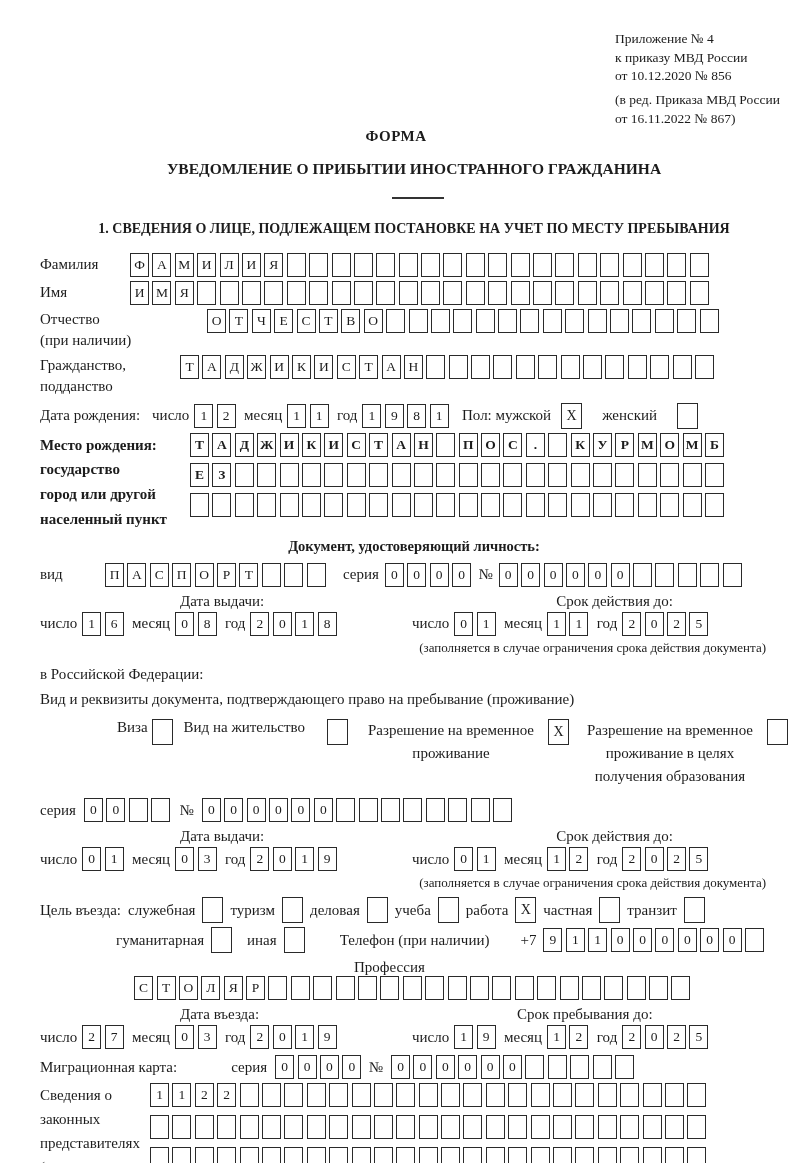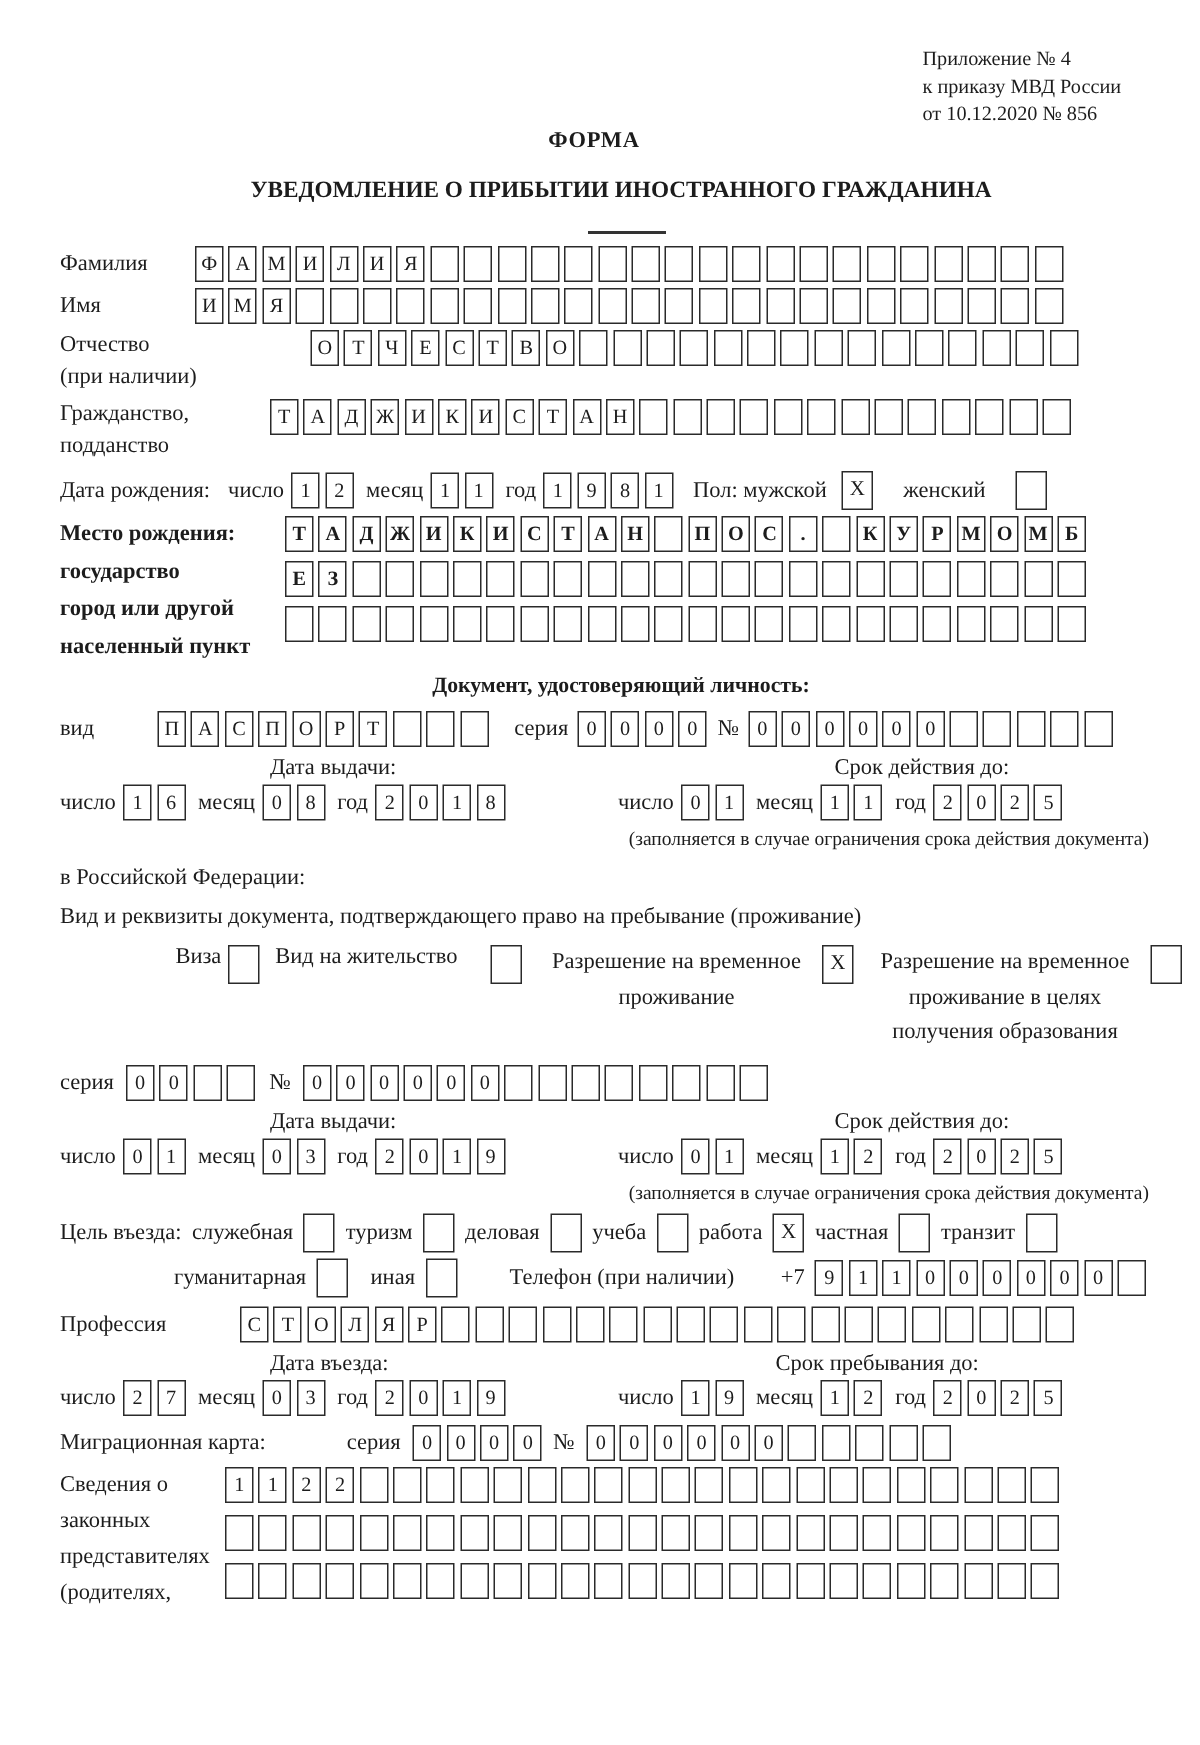--- a/index.html
+++ b/index.html
@@ -54,29 +54,34 @@
 </style>
 </head>
 <body>
 
 <div class="page">
 
   <div class="topright">
     <div>Приложение № 4</div>
     <div>к приказу МВД России</div>
     <div>от 10.12.2020 № 856</div>
+    <div class="grp2">
+      <div>(в ред. Приказа МВД России</div>
+      <div>от 16.11.2022 № 867)</div>
+    </div>
   </div>
 
   <div class="forma">ФОРМА</div>
 
   <div class="title">
     <div>УВЕДОМЛЕНИЕ О ПРИБЫТИИ ИНОСТРАННОГО ГРАЖДАНИНА</div>
     <div><span class="title-underline"></span></div>
   </div>
 
+  <div class="section-title">1. СВЕДЕНИЯ О ЛИЦЕ, ПОДЛЕЖАЩЕМ ПОСТАНОВКЕ НА УЧЕТ ПО МЕСТУ ПРЕБЫВАНИЯ</div>
 
   <div class="row">
     <span class="lbl w90">Фамилия</span>
     <span class="cells">
         <span class="cell">Ф</span>
         <span class="cell">А</span>
         <span class="cell">М</span>
         <span class="cell">И</span>
         <span class="cell">Л</span>
         <span class="cell">И</span>
@@ -529,21 +534,21 @@
         <span class="cell">0</span>
         <span class="cell">0</span>
         <span class="cell">0</span>
         <span class="cell">0</span>
         <span class="cell">0</span>
         <span class="cell">0</span>
         <span class="cell"></span>
       </span>
   </div>
 
-  <div class="row" style="margin-top:6px;">
+  <div class="row" style="margin-top:6px;flex-direction:column;">
     <span class="lbl w120">Профессия</span>
     <span class="cells">
         <span class="cell">С</span>
         <span class="cell">Т</span>
         <span class="cell">О</span>
         <span class="cell">Л</span>
         <span class="cell">Я</span>
         <span class="cell">Р</span>
         <span class="cell"></span>
         <span class="cell"></span>

